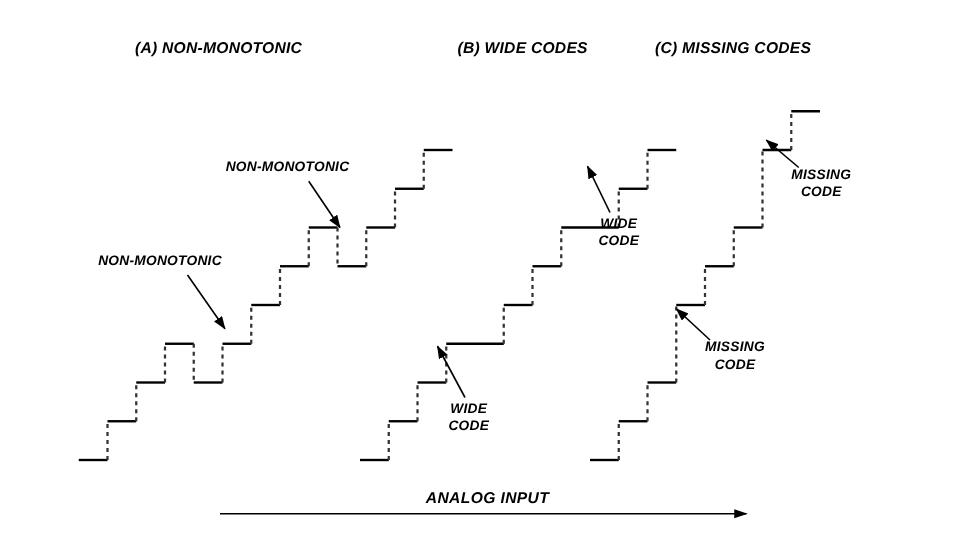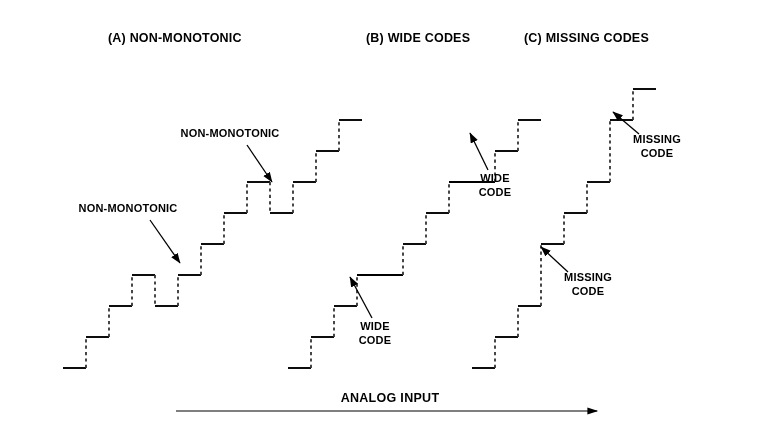--- a/index.html
+++ b/index.html
@@ -1,19 +1,19 @@
 <!DOCTYPE html>
 <html><head>
 <meta charset="utf-8">
 <title>ADC Transfer Function Errors</title>
 <style>
   html,body{margin:0;padding:0;background:#ffffff;}
   body{width:781px;height:438px;position:relative;overflow:hidden;
        font-family:"Liberation Sans",sans-serif;color:#000;}
-  #stage{position:absolute;left:0;top:0;width:628px;height:438px;}
+  #stage{position:absolute;left:0;top:0;width:628px;height:438px;font-style:italic;}
   svg{position:absolute;left:0;top:0;width:781px;height:438px;display:block;}
   .panel-title{font-size:12.5px;font-weight:bold;letter-spacing:.2px;}
   .callout{font-size:11px;font-weight:bold;letter-spacing:.2px;}
   .axis-label{font-size:12.5px;font-weight:bold;letter-spacing:.3px;}
   text{font-family:"Liberation Sans",sans-serif;fill:#000;}
 </style>
 </head>
 <body>
 
 <div id="stage">

